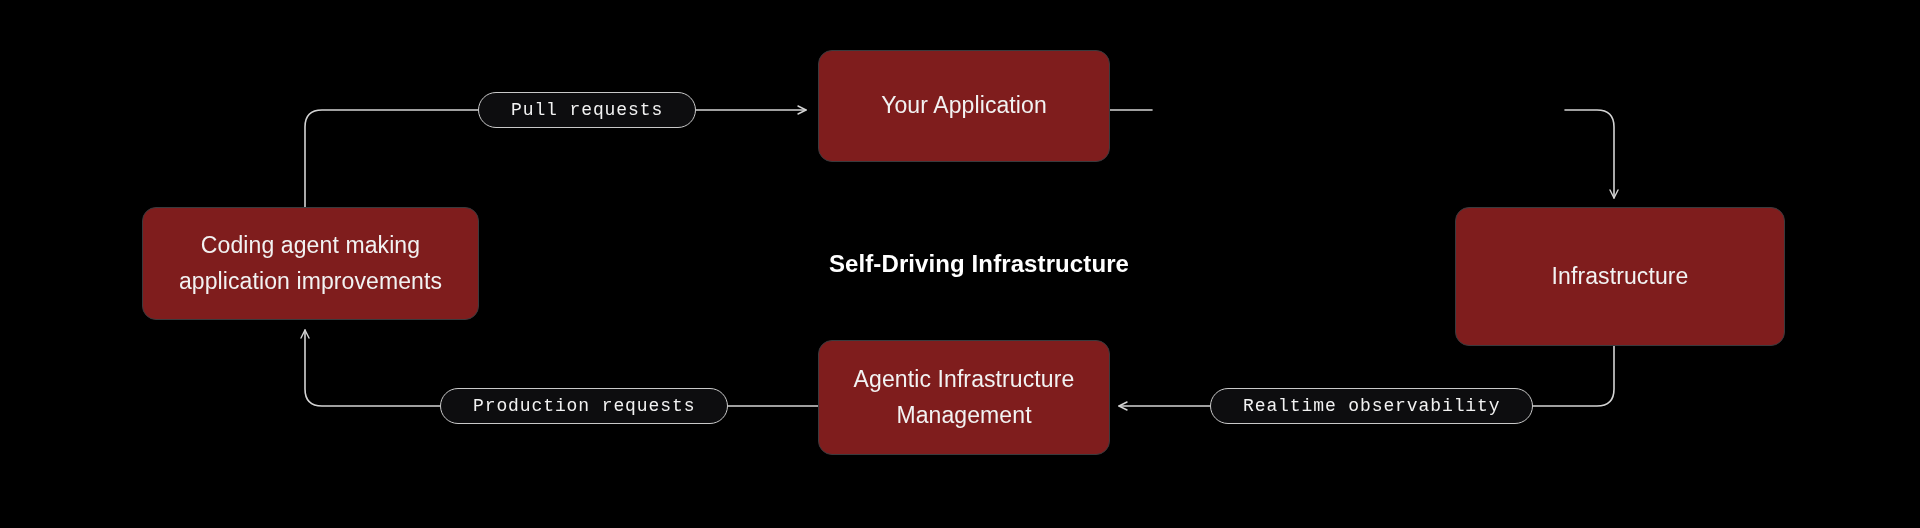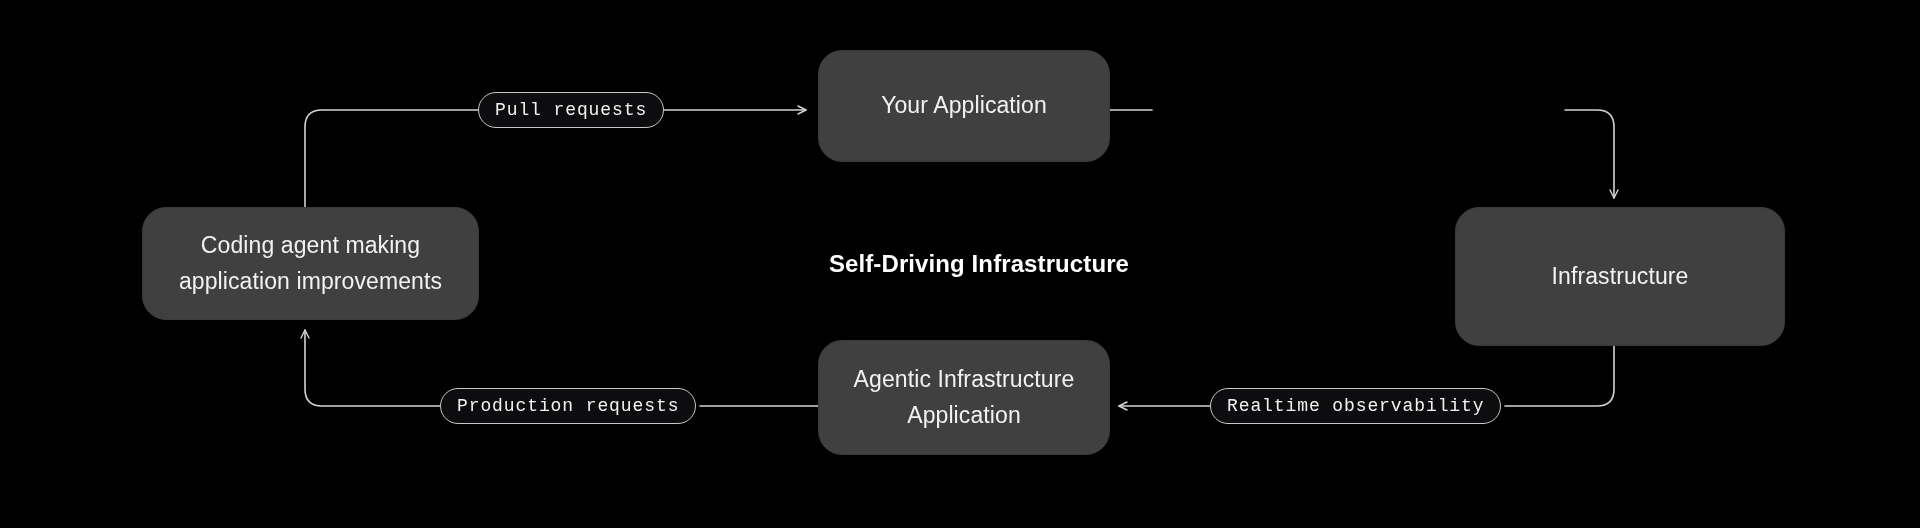--- a/index.html
+++ b/index.html
@@ -25,23 +25,23 @@
     left: 0;
     top: 0;
     width: 1920px;
     height: 528px;
   }
 
   
   .node {
     position: absolute;
     box-sizing: border-box;
-    background: #404040;
+    background: #7f1d1d;
     border: 1px solid #3a3a3d;
-    border-radius: 24px;
+    border-radius: 14px;
     display: flex;
     align-items: center;
     justify-content: center;
     text-align: center;
     color: #f2f2f2;
     font-family: "Liberation Sans", sans-serif;
     font-size: 23px;
     font-weight: 400;
     line-height: 1.55;
     letter-spacing: 0.1px;
@@ -70,21 +70,21 @@
     justify-content: center;
     color: #f2f2f2;
     font-family: "Liberation Mono", monospace;
     font-size: 18px;
     font-weight: 400;
     letter-spacing: 0.9px;
     white-space: nowrap;
     height: 36px;
     z-index: 3;
   }
-  .edge-label > span { display: block; padding: 0 16px; }
+  .edge-label > span { display: block; padding: 0 32px; }
 
   #label-pull-requests   { left: 478px;  top: 92px;  }
   #label-framework       { left: 1152px; top: 92px;  }
   #label-production      { left: 440px;  top: 388px; }
   #label-realtime        { left: 1210px; top: 388px; }
 
   
   #center-title {
     position: absolute;
     left: 0;
@@ -142,21 +142,21 @@
   <div class="node" id="node-your-application">
     <span class="node-label">Your Application</span>
   </div>
 
   <div class="node" id="node-infrastructure">
     <span class="node-label">Infrastructure</span>
   </div>
 
   <div class="node" id="node-agentic">
     <span class="node-label">Agentic Infrastructure
-Application</span>
+Management</span>
   </div>
 
   <div class="node" id="node-coding-agent">
     <span class="node-label">Coding agent making
 application improvements</span>
   </div>
 
   <div class="edge-label" id="label-pull-requests">
     <span>Pull requests</span>
   </div>

